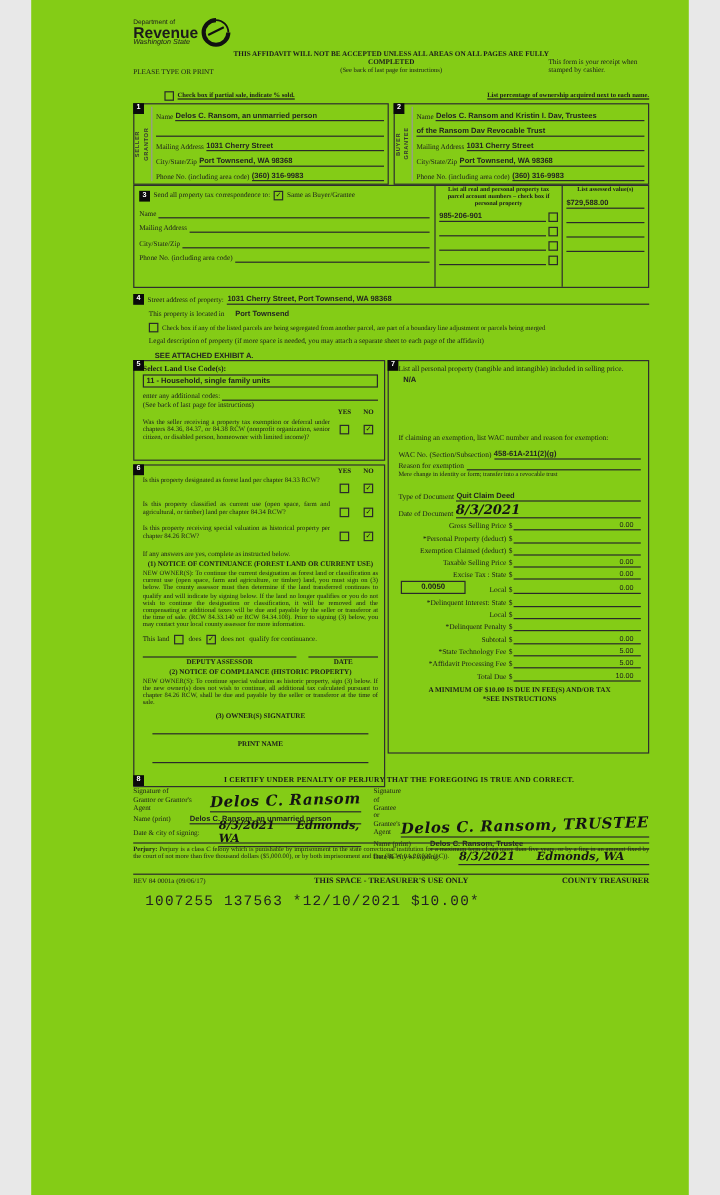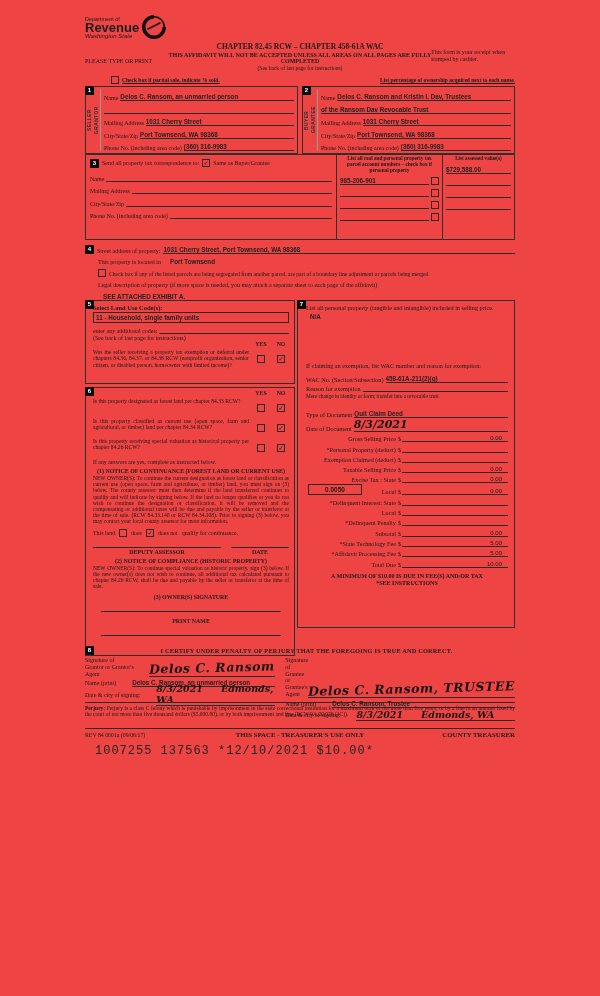--- a/index.html
+++ b/index.html
@@ -1,17 +1,17 @@
 <!DOCTYPE html>
 <html><head>
 <meta charset="utf-8">
 <style>
   html,body{margin:0;padding:0;}
   body{background:#e8e8e8;}
-  .page{position:relative;width:600px;height:996px;background:#ef4444;margin:0 auto;
+  .page{position:relative;width:548px;height:996px;background:#84cc16;margin:0 auto;
         font-family:"Liberation Serif",serif;color:#1b1b1b;overflow:hidden;}
   .form{position:absolute;left:85px;top:14px;width:430px;}
   .box{border:1px solid #2f2f2f;box-sizing:border-box;}
   .num{display:inline-block;width:9px;height:9px;background:#0a0a0a;color:#fff;
        font-family:"Liberation Sans",sans-serif;font-size:6px;font-weight:bold;
        text-align:center;line-height:9px;flex:0 0 auto;}
   .corner-num{position:absolute;top:-1px;left:-1px;}
   .ul{border-bottom:1px solid #2a2a2a;min-height:7px;}
   .grow{flex:1;}
   .typed{font-family:"Liberation Sans",sans-serif;font-size:6.3px;font-weight:bold;color:#222;}
@@ -122,21 +122,20 @@
         <div class="l2">Revenue</div>
         <div class="l3">Washington State</div>
       </div>
       <svg class="swirl" width="26" height="26" viewBox="0 0 24 24">
         <path d="M12 2.5 A9.5 9.5 0 1 0 21.5 12" stroke="#111" stroke-width="3.2" fill="none"></path>
         <path d="M21.5 12 A9.5 9.5 0 0 0 12 2.5" stroke="#111" stroke-width="1.4" fill="none"></path>
         <path d="M6 14 L18 8" stroke="#111" stroke-width="1.6"></path>
       </svg>
     </div>
     <div class="titles">
-      <div class="t2">CHAPTER 82.45 RCW – CHAPTER 458-61A WAC</div>
       <div class="t3">THIS AFFIDAVIT WILL NOT BE ACCEPTED UNLESS ALL AREAS ON ALL PAGES ARE FULLY COMPLETED</div>
       <div class="t4">(See back of last page for instructions)</div>
     </div>
     <div class="ptop">PLEASE TYPE OR PRINT</div>
     <div class="receipt">This form is your receipt when stamped by cashier.</div>
     <div class="partial-row">
       <span class="cb">
             <span></span>
           </span>
       <span class="lbl">Check box if partial sale, indicate % sold.</span>

